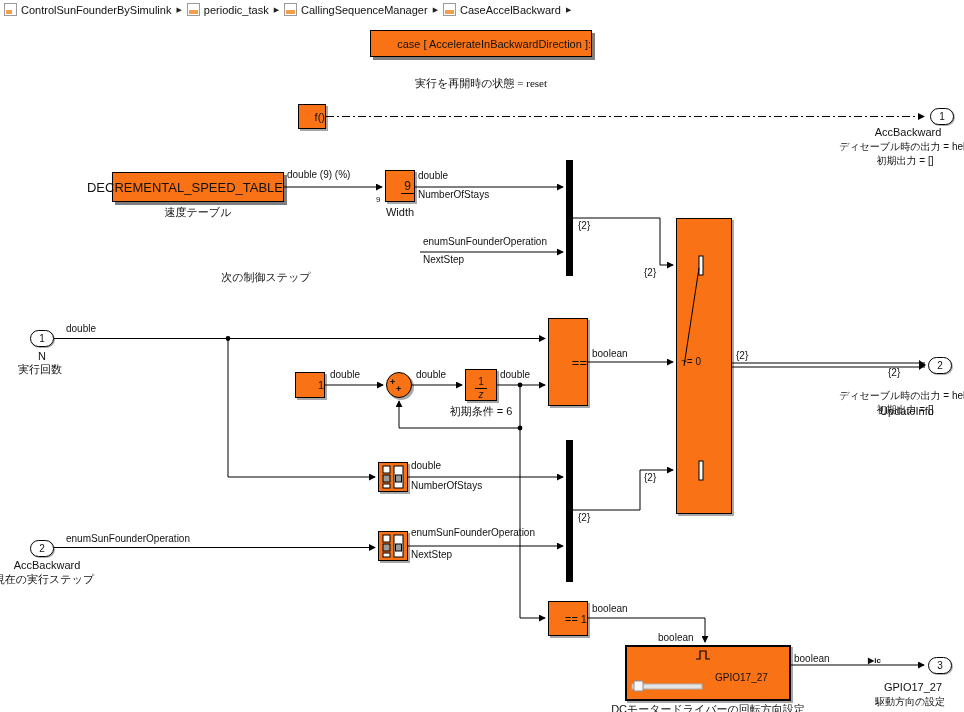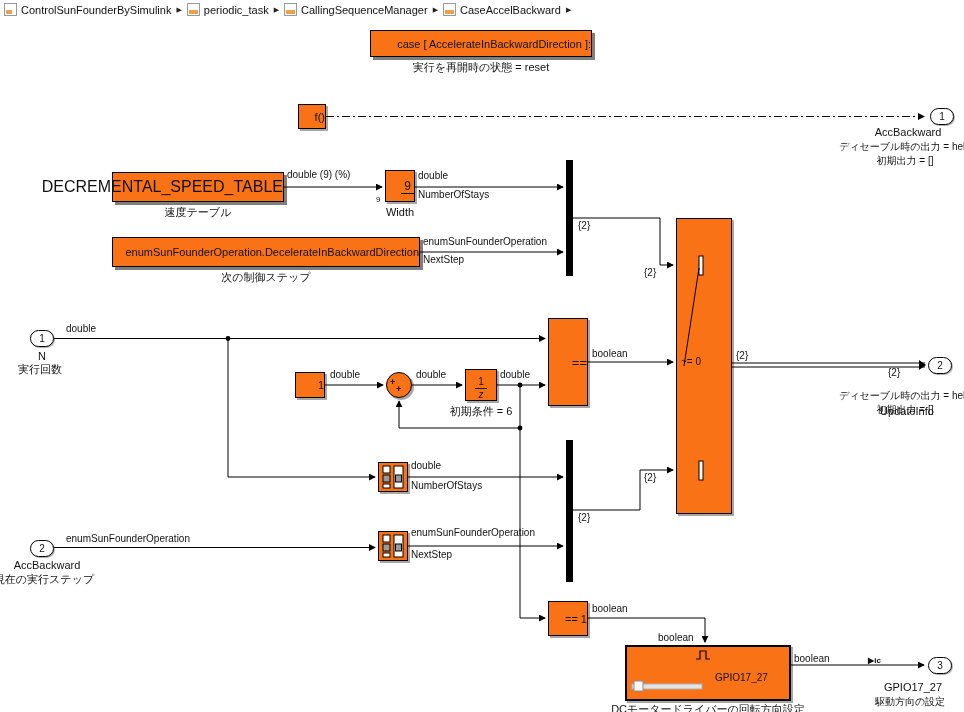--- a/index.html
+++ b/index.html
@@ -58,31 +58,28 @@
   </div>
 
   <div class="block shadow-strong" style="left:370px;top:30px;width:222px;height:27px;">
     <span>case [ AccelerateInBackwardDirection ]:</span>
   </div>
 
   <div class="block" style="left:298px;top:104px;width:28px;height:25px;">
     <span>f()</span>
   </div>
 
-  <div class="block shadow-strong" style="left:112px;top:172px;width:172px;height:30px;font-size:16px;">
+  <div class="block shadow-strong" style="left:112px;top:172px;width:172px;height:30px;font-size:13px;">
     <span>DECREMENTAL_SPEED_TABLE</span>
   </div>
 
   <div class="block" style="left:385px;top:170px;width:30px;height:32px;">
     <span style="border-bottom:1px solid #000;padding:0 3px;font-size:12px;">9</span>
   </div>
 
-  <div class="block shadow-strong" style="left:112px;top:237px;width:308px;height:30px;font-size:11px;">
-    <span>enumSunFounderOperation.DecelerateInBackwardDirection</span>
-  </div>
 
   <div class="block" style="left:295px;top:372px;width:30px;height:26px;">
     <span>1</span>
   </div>
 
   <div class="block" style="left:386px;top:372px;width:26px;height:26px;border-radius:50%;">
     <span class="sum-plus" style="left:3px;top:5px;">+</span>
     <span class="sum-plus" style="left:9px;top:12px;">+</span>
   </div>
 
@@ -137,21 +134,21 @@
   <div class="port" style="left:930px;top:108px;">
     <span>1</span>
   </div>
   <div class="port" style="left:928px;top:357px;">
     <span>2</span>
   </div>
   <div class="port" style="left:928px;top:657px;">
     <span>3</span>
   </div>
 
-  <div class="cap" style="left:481px;top:61px;">実行を再開時の状態 = reset</div>
+  <div class="cap" style="left:481px;top:77px;font-family:Liberation Serif, serif;">実行を再開時の状態 = reset</div>
   <div class="cap" style="left:198px;top:206px;">速度テーブル</div>
   <div class="cap" style="left:400px;top:206px;">Width</div>
   <div class="cap" style="left:266px;top:271px;">次の制御ステップ</div>
   <div class="cap" style="left:481px;top:405px;">初期条件 = 6</div>
   <div class="cap" style="left:708px;top:703px;">DCモータードライバーの回転方向設定</div>
 
   <div class="cap" style="left:42px;top:350px;">N</div>
   <div class="cap" style="left:40px;top:363px;">実行回数</div>
   <div class="cap" style="left:47px;top:559px;">AccBackward</div>
   <div class="cap" style="left:44px;top:573px;">現在の実行ステップ</div>

